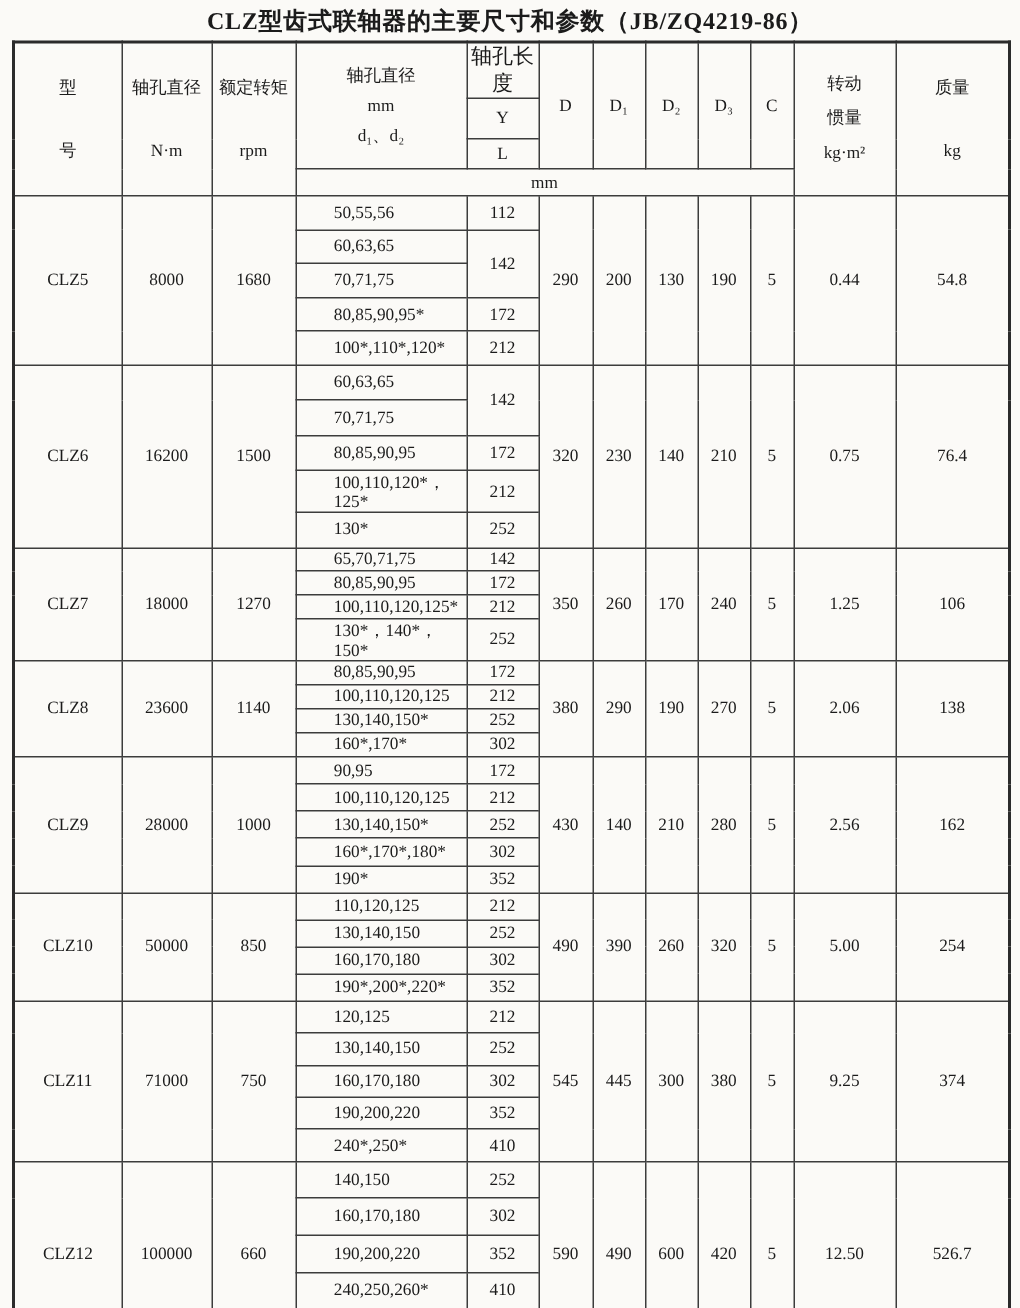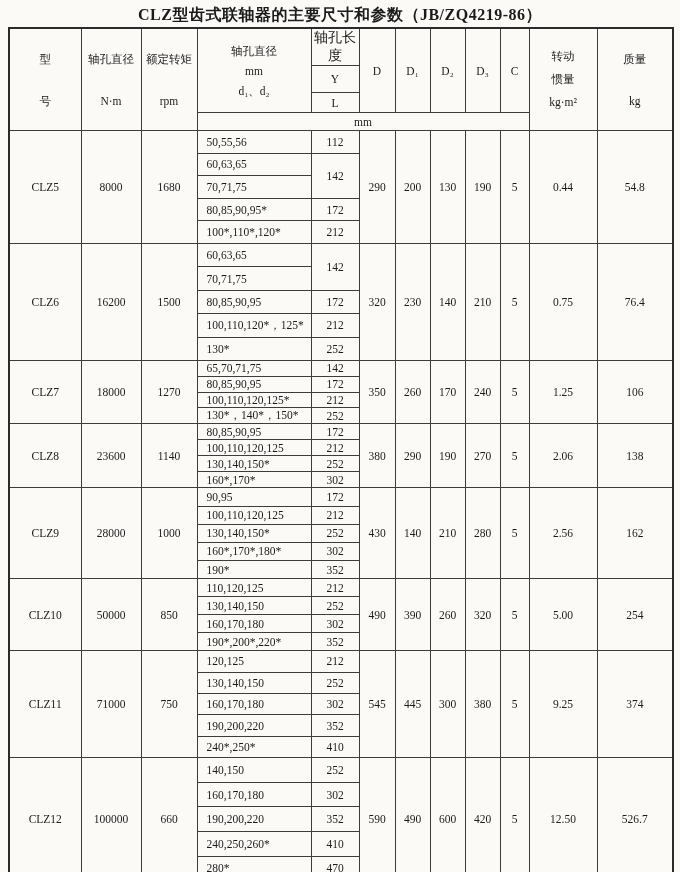--- a/index.html
+++ b/index.html
@@ -34,21 +34,21 @@
   }
   thead th{white-space:pre-line;}
   .sp2{line-height:42px;}          
   .sp3{line-height:20px;}          
   .sp3t{line-height:23px;}         
   .small-h{font-size:14px;}
   tr.hr1{height:23px;}
   tr.hr2{height:27px;}
   tr.hr3{height:20px;}
   tr.hr4{height:18px;}
-  td.bore-d{text-align:left;padding-left:9px;}
+  td.bore-d{text-align:left;padding-left:25px;}
 </style>
 </head>
 <body>
 
 <div class="page">
   <div class="title">CLZ型齿式联轴器的主要尺寸和参数（JB/ZQ4219-86）</div>
 
   <table>
     <colgroup>
       <col style="width:72px">

